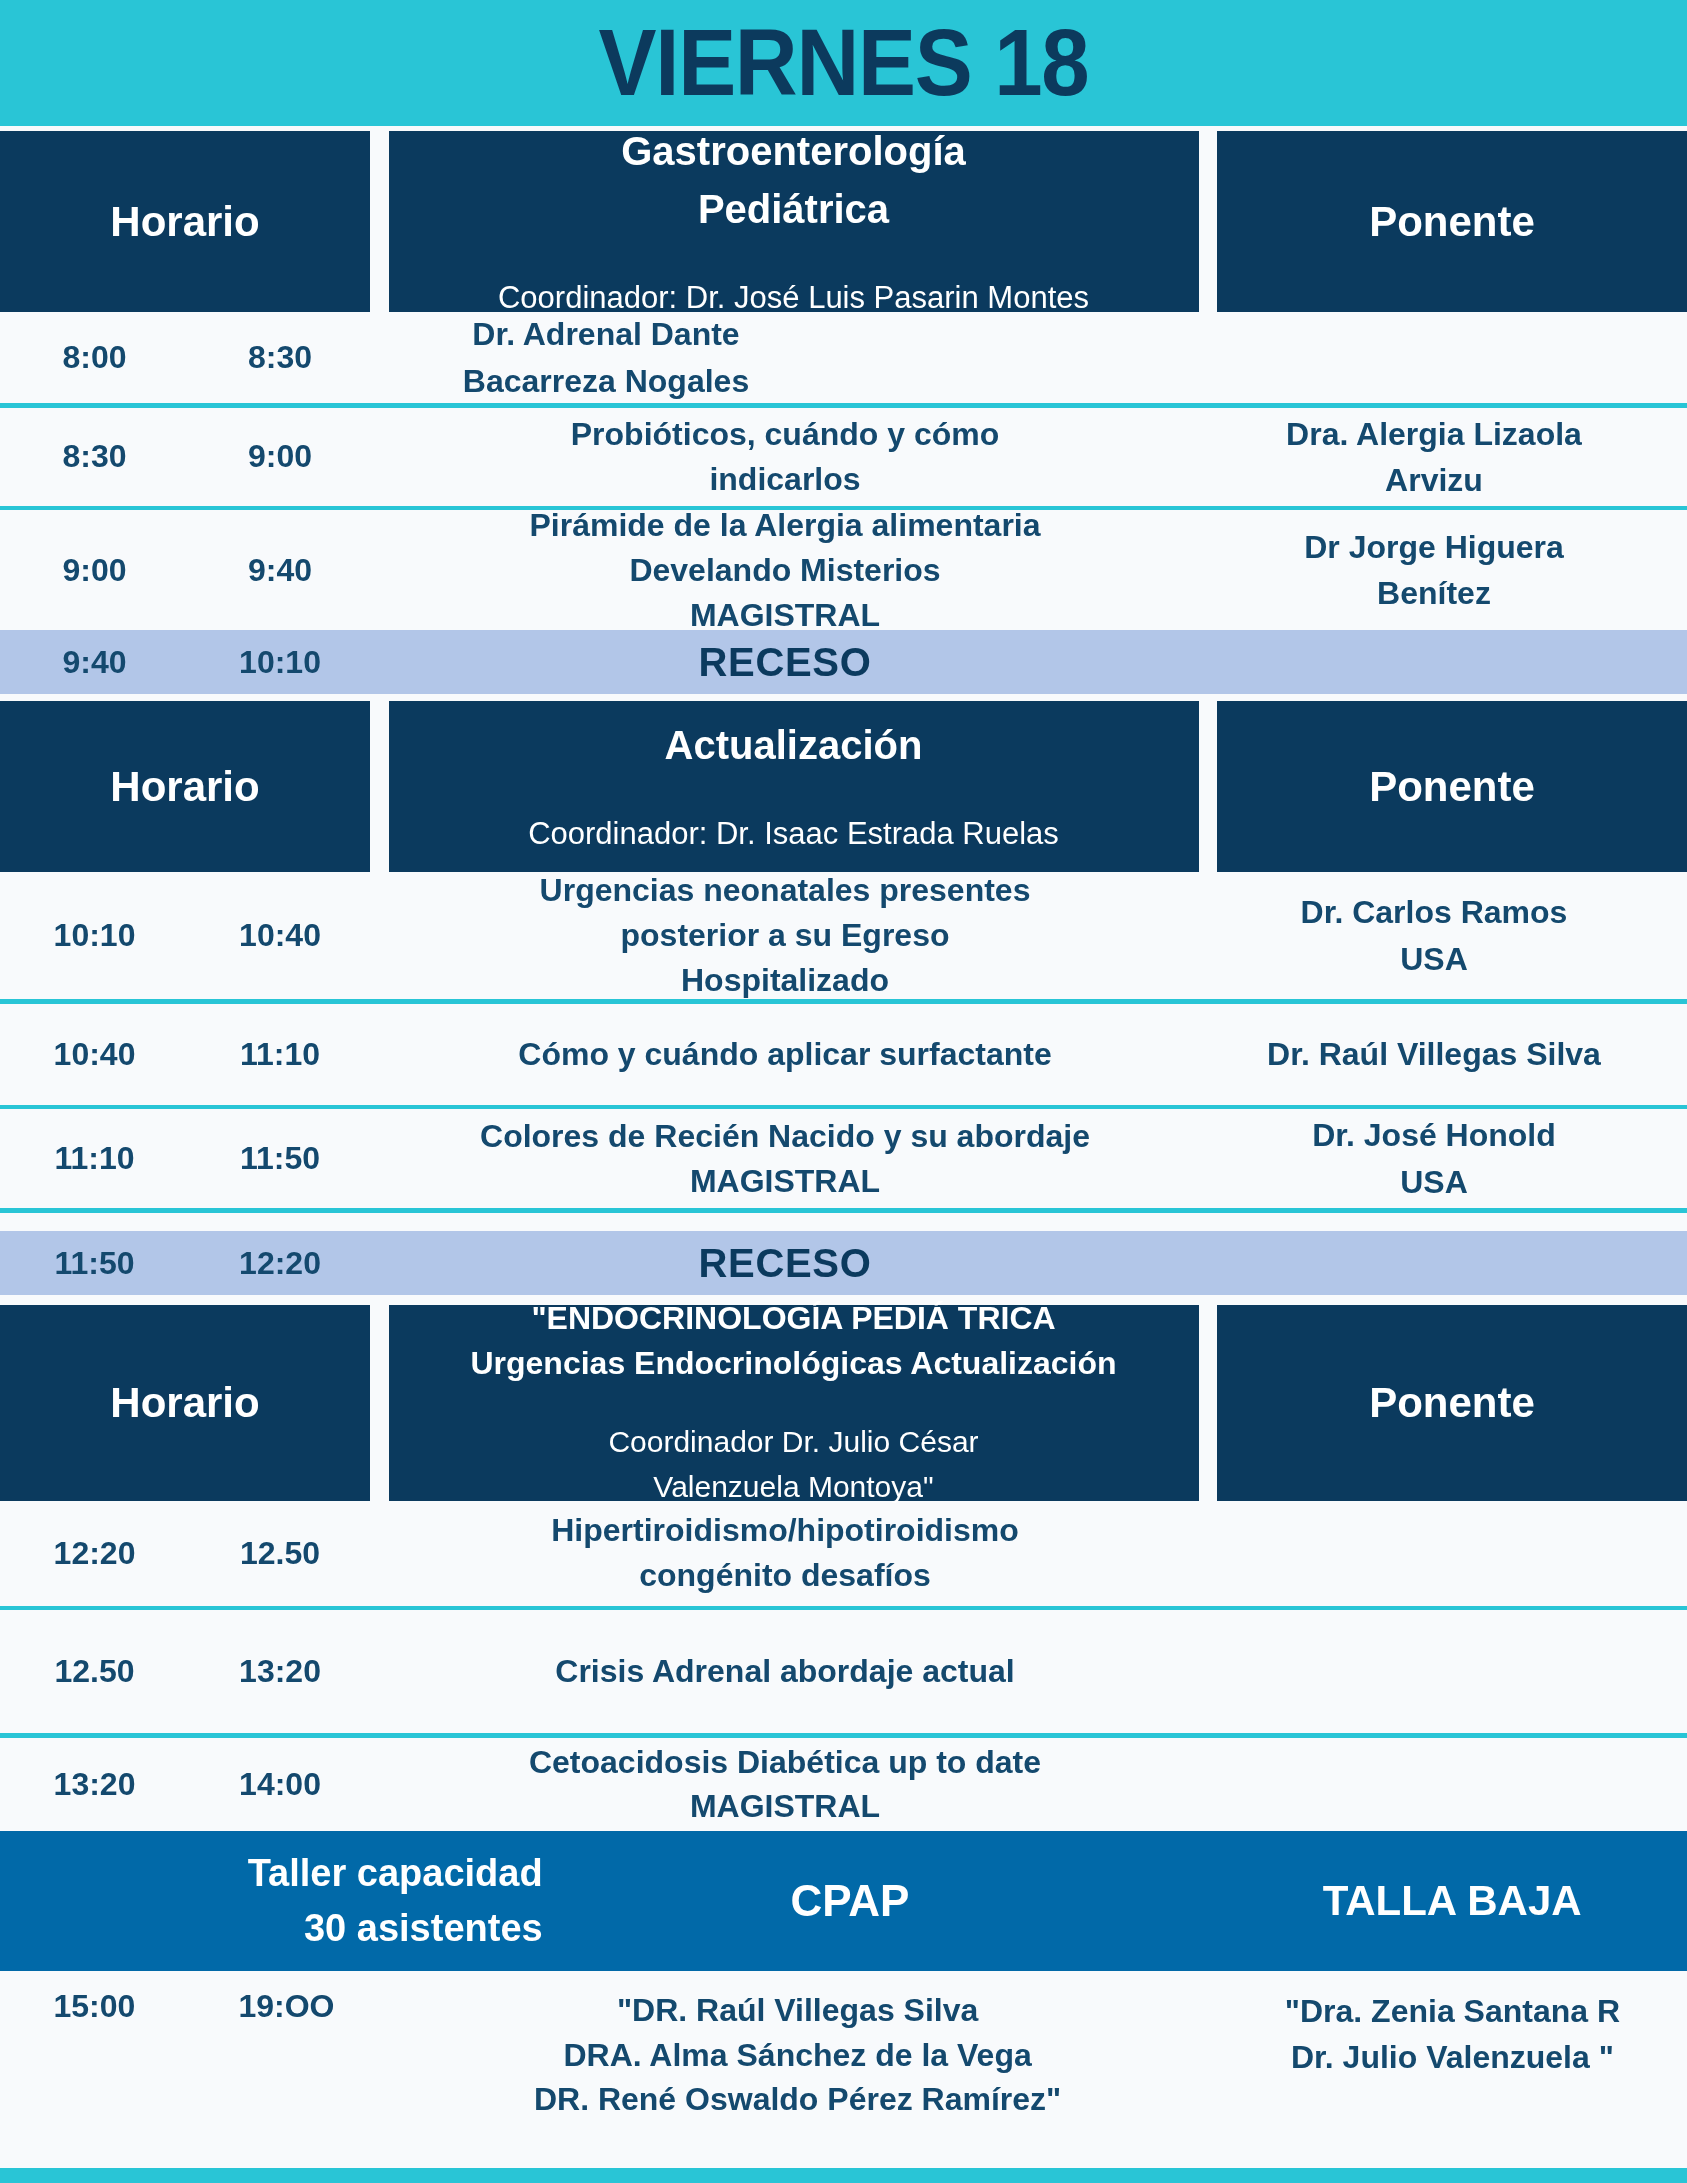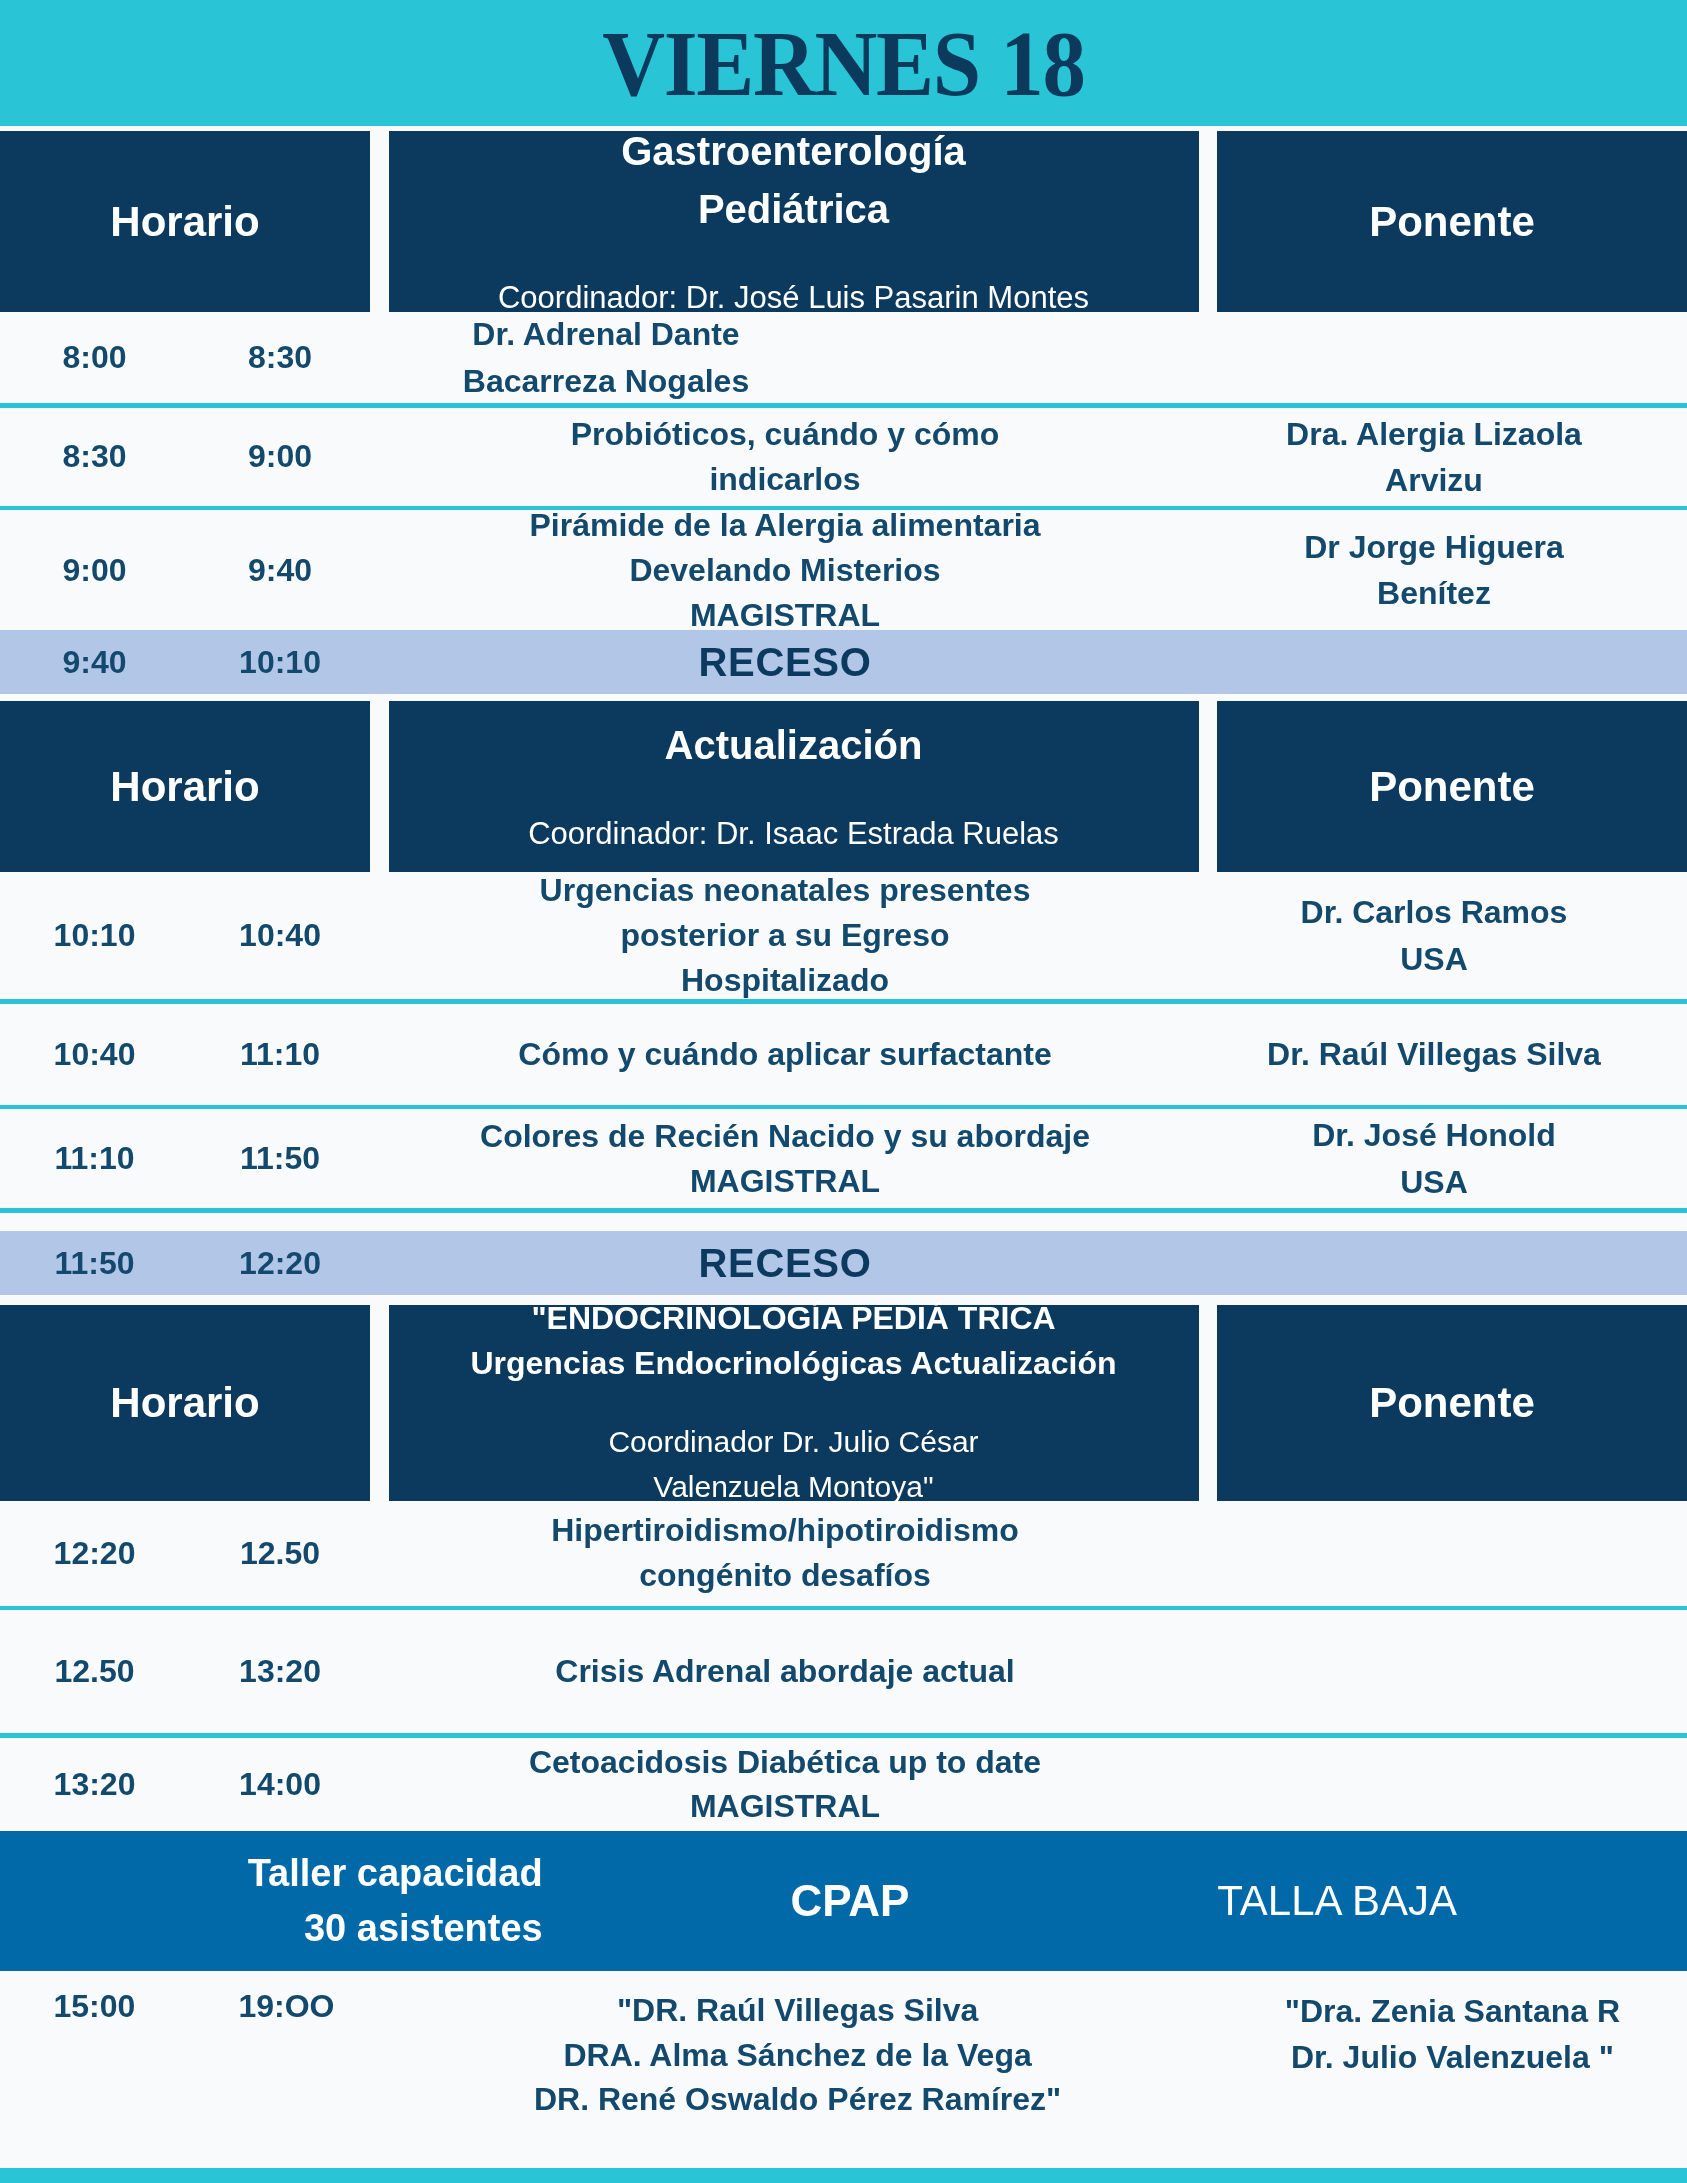--- a/index.html
+++ b/index.html
@@ -7,21 +7,21 @@
     position:relative;
     width:1687px;height:2183px;
     background:#F8FAFC;
     font-family:"Liberation Sans","DejaVu Sans",sans-serif;
     color:#14496E;
     overflow:hidden;
   }
   
   .banner{
     height:126px;background:#29C5D6;
-    display:flex;align-items:center;justify-content:center;font-family:Liberation Serif, serif;
+    display:flex;align-items:center;justify-content:center;
   }
   .banner .title{
     font-size:87px;font-weight:800;letter-spacing:-1.3px;
     color:#0C3A5D;transform:scaleY(1.08);
   }
   .gap8{height:5.3px;}
   .gap10{height:6.6px;}
   .gap14{height:9.3px;}
   .gap28{height:18.5px;}
   
@@ -74,21 +74,21 @@
   
   .workshop{
     height:140px;background:#0169A8;color:#ffffff;
     display:flex;align-items:center;
   }
   .ws-cap{
     width:543px;text-align:right;font-size:38px;font-weight:800;
     line-height:1.45;white-space:pre-line;
   }
   .ws-cpap{width:675px;text-align:center;font-size:44px;font-weight:800;padding-right:60px;box-sizing:border-box;}
-  .ws-talla{width:470px;text-align:left;font-size:42px;font-weight:400;}
+  .ws-talla{width:470px;text-align:center;font-size:42px;font-weight:700;}
   
   .bottom-strip{
     position:absolute;left:0;bottom:0;width:100%;height:14.6px;background:#29C5D6;
   }
 </style>
 </head>
 <body>
 
 <div class="page">
 

